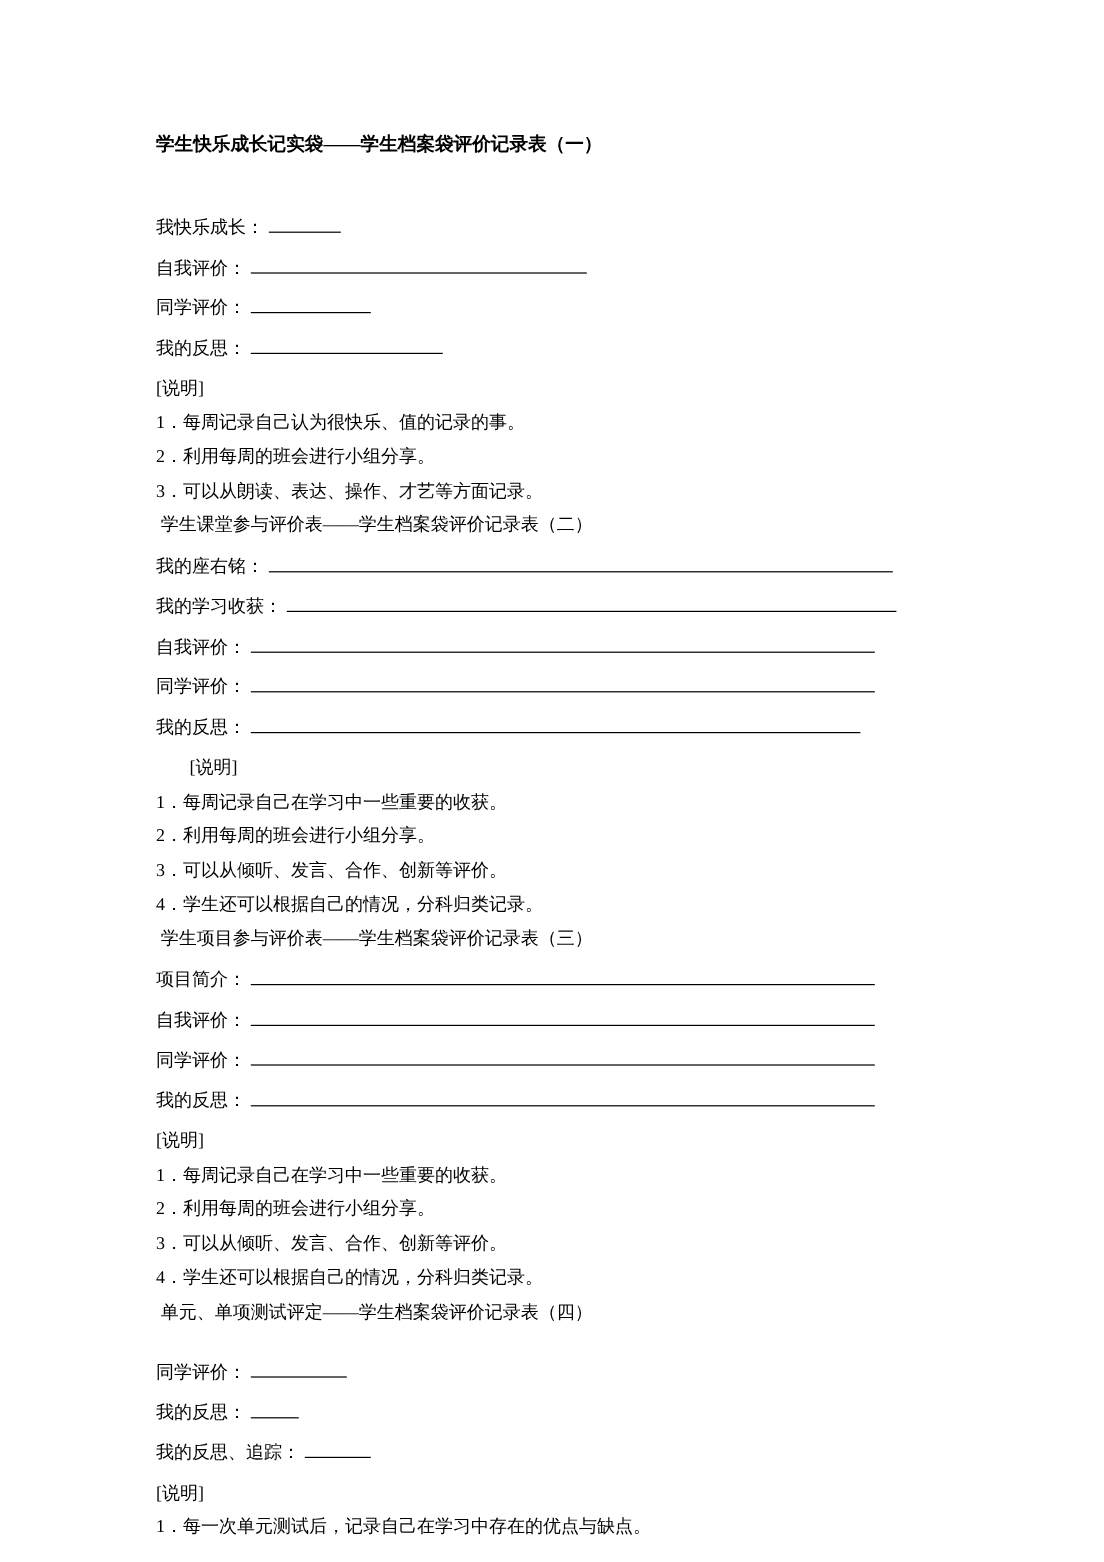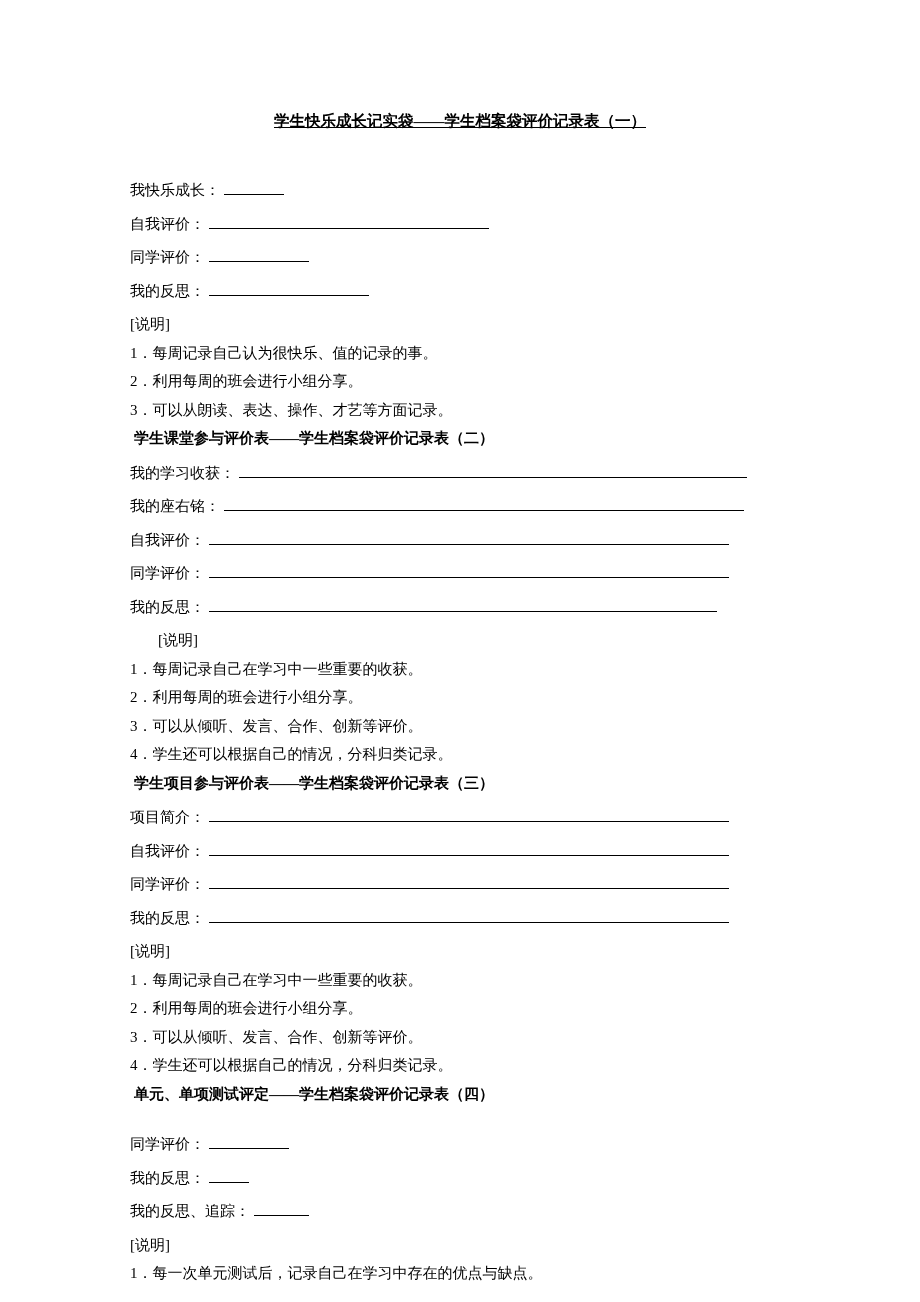--- a/index.html
+++ b/index.html
@@ -7,29 +7,28 @@
       width: 920px;
       height: 1302px;
       background: #fff;
       font-family: "SimSun", "宋体", serif;
       font-size: 15px;
       color: #000;
       line-height: 1.7;
       padding: 108px 130px 60px 130px;
     }
     .title {
-      text-align: center;
+      text-align: left;
       font-weight: bold;
       font-size: 15.5px;
       margin-bottom: 44px;
-      text-decoration: underline;
     }
     .line { margin-bottom: 4px; }
     .section-title {
-      font-weight: bold;
+      font-weight: normal;
       font-size: 15px;
       margin-top: 3px;
       margin-bottom: 3px;
       padding-left: 4px;
     }
     .indent { padding-left: 28px; }
     .gap-md { margin-bottom: 10px; }
     .field-line {
       display: flex;
       align-items: baseline;
@@ -82,26 +81,26 @@
     <div class="line">2．利用每周的班会进行小组分享。</div>
     <div class="line">3．可以从朗读、表达、操作、才艺等方面记录。</div>
   </div>
 </div>
 
 <div class="section-title">学生课堂参与评价表——学生档案袋评价记录表（二）</div>
 
 <div>
   <div class="spacer"></div>
   <div class="field-line gap-md">
+    <span class="field-label">我的座右铭：</span>
+    <span class="underline-fill w-long"></span>
+  </div>
+  <div class="field-line gap-md">
     <span class="field-label">我的学习收获：</span>
     <span class="underline-fill w-long2"></span>
-  </div>
-  <div class="field-line gap-md">
-    <span class="field-label">我的座右铭：</span>
-    <span class="underline-fill w-long"></span>
   </div>
   <div class="field-line gap-md">
     <span class="field-label">自我评价：</span>
     <span class="underline-fill w-long"></span>
   </div>
   <div class="field-line gap-md">
     <span class="field-label">同学评价：</span>
     <span class="underline-fill w-long"></span>
   </div>
   <div class="field-line gap-md">

